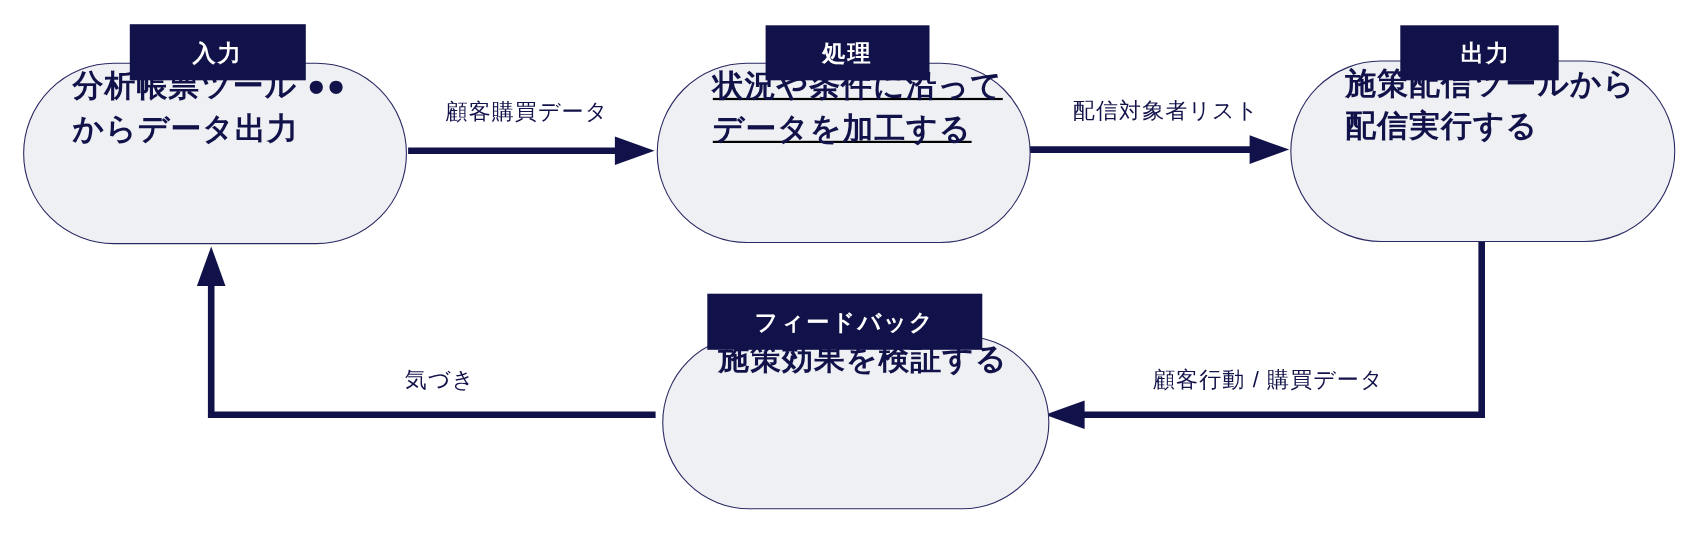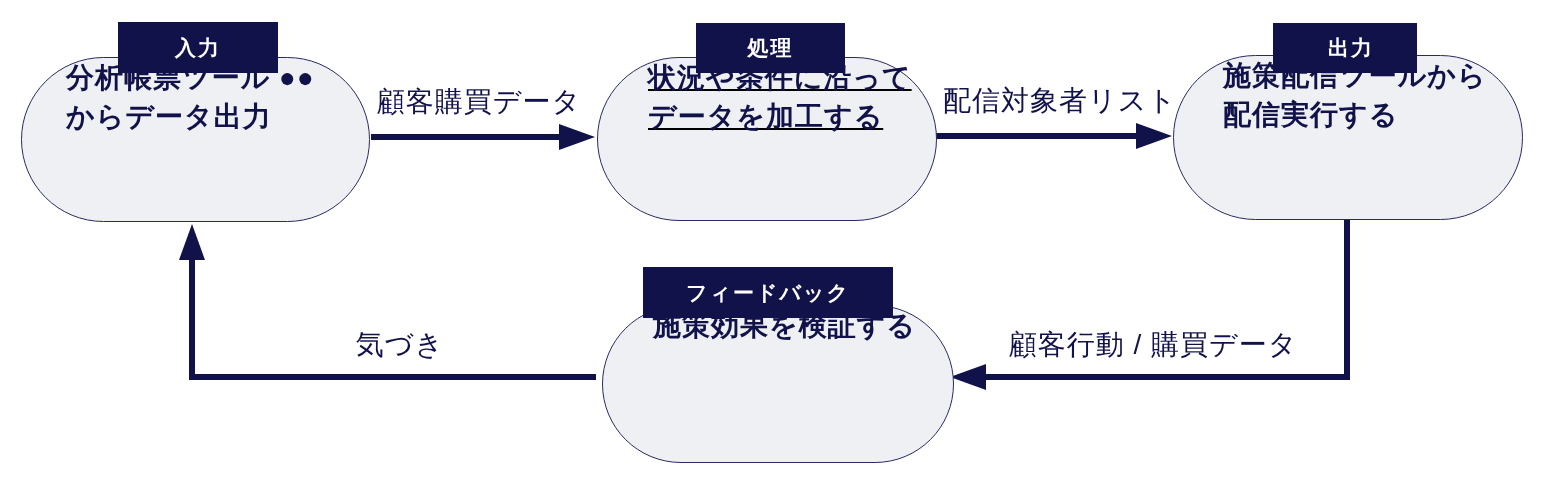--- a/index.html
+++ b/index.html
@@ -60,21 +60,21 @@
 
   .pill-output   { left: 1173px; top: 55px;  width: 350px; height: 165px; padding-left: 49px; }
   .tag-output    { left: 1273px; top: 23px;  width: 144px; height: 50px; padding-left: 12px; }
 
   .pill-feedback { left: 602px;  top: 305px; width: 352px; height: 158px; padding-left: 50px; }
   .tag-feedback  { left: 643px;  top: 267px; width: 250px; height: 51px; }
 
   .edge-label {
     position: absolute;
     transform: translate(-50%, -50%);
-    font-size: 28px;
+    font-size: 20px;
     color: var(--navy, #12124a);
     white-space: nowrap;
     letter-spacing: 1px;
   }
   .edge-label-1 { left: 479px;  top: 102px; }
   .edge-label-2 { left: 1060px; top: 101px; }
   .edge-label-3 { left: 1153px; top: 345px; }
   .edge-label-4 { left: 400px;  top: 345px; }
 
   .arrow-layer path    { stroke: var(--navy, #12124a); stroke-width: 6; fill: none; }

